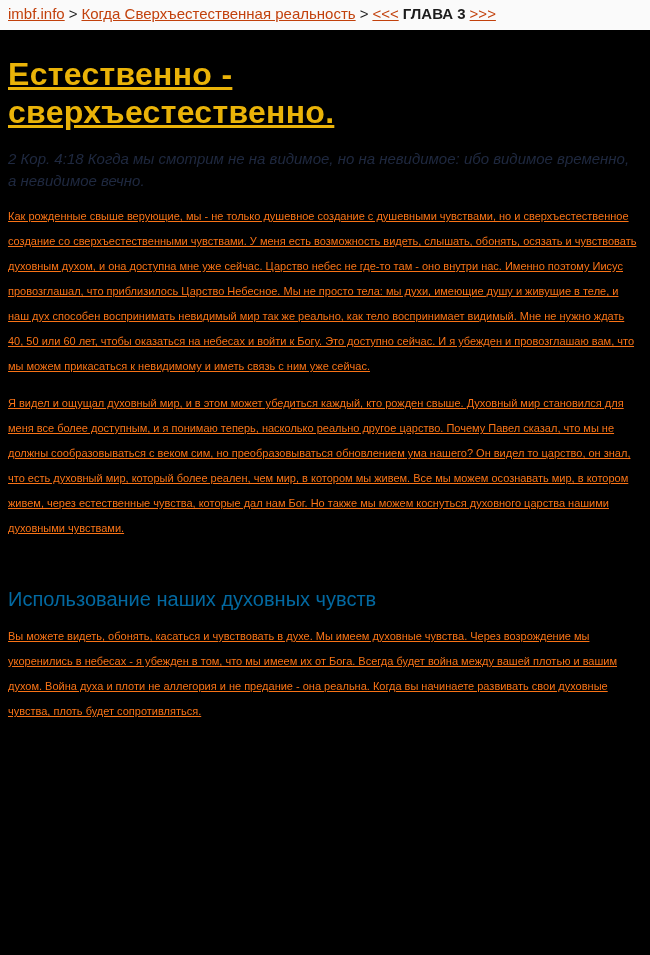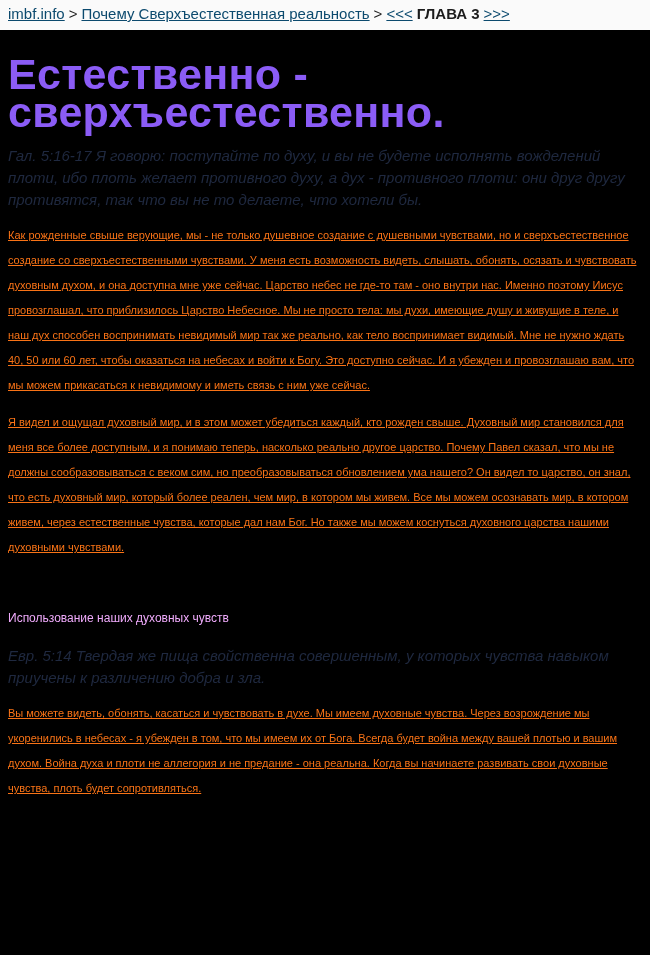--- a/index.html
+++ b/index.html
@@ -14,41 +14,42 @@
   .breadcrumb-bar {
     background: #fafafa;
     height: 30px;
     line-height: 28px;
     padding-left: 8px;
     font-size: 15px;
     color: #1c1c1c;
     white-space: nowrap;
   }
   .breadcrumb-bar a {
-    color: #0c4a6e;
+    color: #c2410c;
     text-decoration: underline;
     cursor: pointer;
   }
   .breadcrumb-sep {
     color: #1c1c1c;
     margin: 0 4px;
   }
   .chapter-label {
     color: #1c1c1c;
     margin: 0 4px;
     font-weight: bold;
   }
   h1.page-title {
-    color: #8b5cf6;
-    font-size: 43px;
+    color: #eab308;
+    font-size: 32px;
     font-weight: bold;
     line-height: 38px;
     margin: 25px 8px 0 8px;
     max-width: 410px;
     letter-spacing: 0.3px;
+    text-decoration: underline;
   }
   .content {
     margin: 0 12px 0 8px;
   }
   .verse {
     font-style: italic;
     color: #1f2940;
     font-size: 15px;
     line-height: 22px;
     margin: 14px 0 0 0;
@@ -59,35 +60,34 @@
   .para {
     color: #f97316;
     font-size: 11px;
     line-height: 25px;
     margin: 12px 0 0 0;
     text-decoration: underline;
   }
   .para.second {
   }
   .subheading {
-    color: #f0abfc;
-    font-size: 12px;
+    color: #0369a1;
+    font-size: 20px;
     line-height: 25px;
     margin: 46px 0 0 0;
   }
 </style>
 </head>
 <body>
 
 <div class="breadcrumb-bar">
-  <a>imbf.info</a><span class="breadcrumb-sep">&gt;</span><a>Почему Сверхъестественная реальность</a><span class="breadcrumb-sep">&gt;</span><a>&lt;&lt;&lt;</a><span class="chapter-label">ГЛАВА 3</span><a>&gt;&gt;&gt;</a>
+  <a>imbf.info</a><span class="breadcrumb-sep">&gt;</span><a>Когда Сверхъестественная реальность</a><span class="breadcrumb-sep">&gt;</span><a>&lt;&lt;&lt;</a><span class="chapter-label">ГЛАВА 3</span><a>&gt;&gt;&gt;</a>
 </div>
 
 <h1 class="page-title">Естественно - сверхъестественно.</h1>
 
 <div class="content">
-  <p class="verse">Гал. 5:16-17 Я говорю: поступайте по духу, и вы не будете исполнять вожделений плоти, ибо плоть желает противного духу, а дух - противного плоти: они друг другу противятся, так что вы не то делаете, что хотели бы.</p>
+  <p class="verse first">2 Кор. 4:18 Когда мы смотрим не на видимое, но на невидимое: ибо видимое временно, а невидимое вечно.</p>
   <p class="para">Как рожденные свыше верующие, мы - не только душевное создание с душевными чувствами, но и сверхъестественное создание со сверхъестественными чувствами. У меня есть возможность видеть, слышать, обонять, осязать и чувствовать духовным духом, и она доступна мне уже сейчас. Царство небес не где-то там - оно внутри нас. Именно поэтому Иисус провозглашал, что приблизилось Царство Небесное. Мы не просто тела: мы духи, имеющие душу и живущие в теле, и наш дух способен воспринимать невидимый мир так же реально, как тело воспринимает видимый. Мне не нужно ждать 40, 50 или 60 лет, чтобы оказаться на небесах и войти к Богу. Это доступно сейчас. И я убежден и провозглашаю вам, что мы можем прикасаться к невидимому и иметь связь с ним уже сейчас.</p>
   <p class="para second">Я видел и ощущал духовный мир, и в этом может убедиться каждый, кто рожден свыше. Духовный мир становился для меня все более доступным, и я понимаю теперь, насколько реально другое царство. Почему Павел сказал, что мы не должны сообразовываться с веком сим, но преобразовываться обновлением ума нашего? Он видел то царство, он знал, что есть духовный мир, который более реален, чем мир, в котором мы живем. Все мы можем осознавать мир, в котором живем, через естественные чувства, которые дал нам Бог. Но также мы можем коснуться духовного царства нашими духовными чувствами.</p>
   <p class="subheading">Использование наших духовных чувств</p>
-  <p class="verse">Евр. 5:14 Твердая же пища свойственна совершенным, у которых чувства навыком приучены к различению добра и зла.</p>
   <p class="para">Вы можете видеть, обонять, касаться и чувствовать в духе. Мы имеем духовные чувства. Через возрождение мы укоренились в небесах - я убежден в том, что мы имеем их от Бога. Всегда будет война между вашей плотью и вашим духом. Война духа и плоти не аллегория и не предание - она реальна. Когда вы начинаете развивать свои духовные чувства, плоть будет сопротивляться.</p>
 </div>
 
 </body></html>

